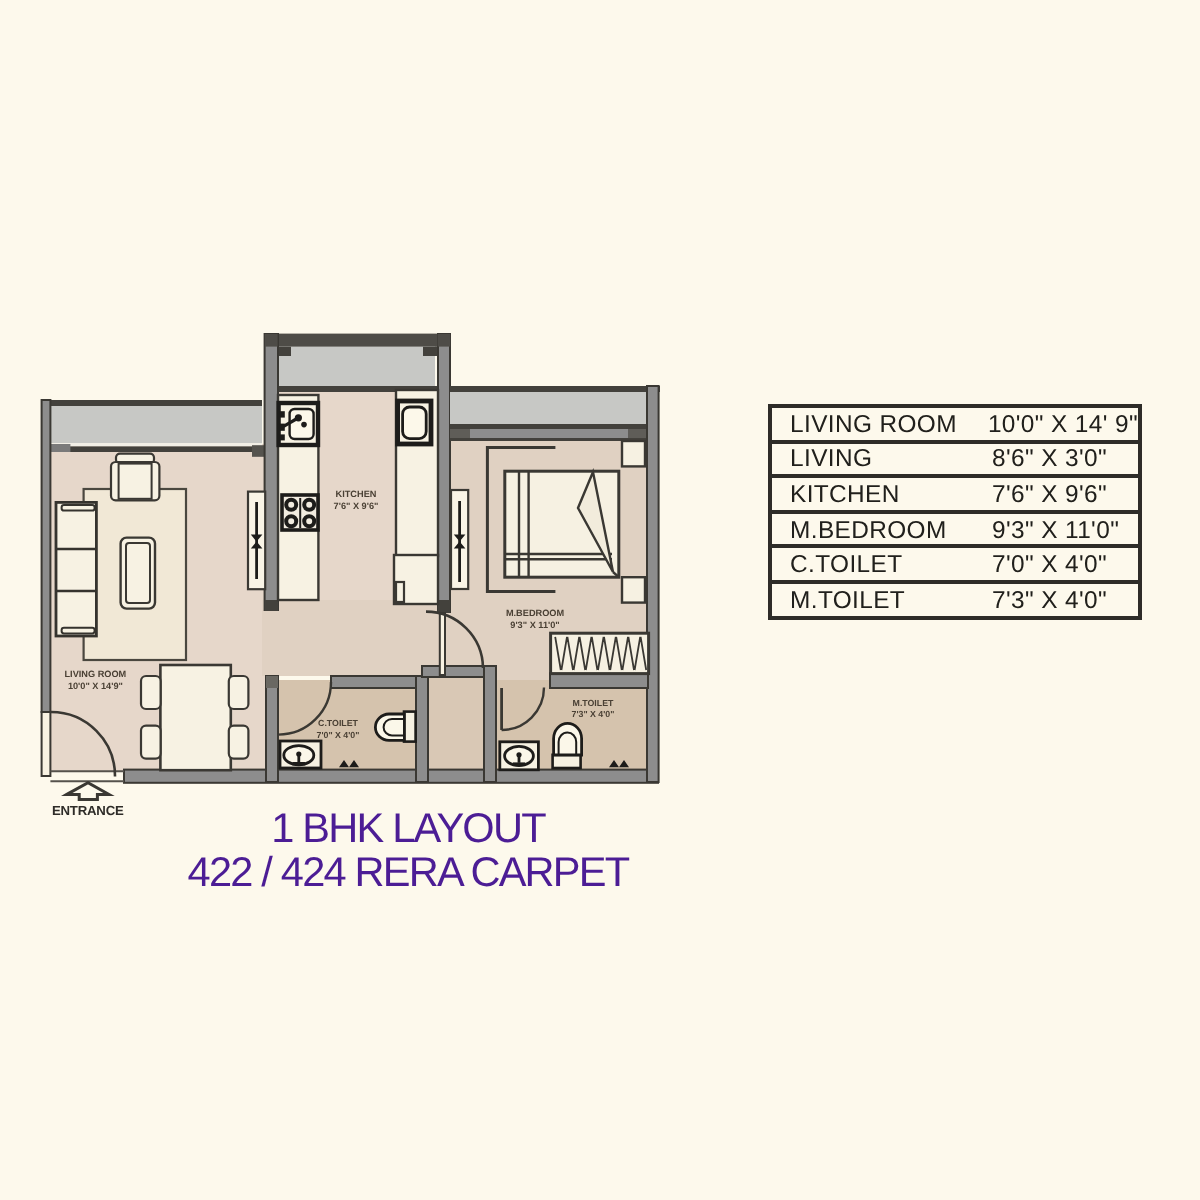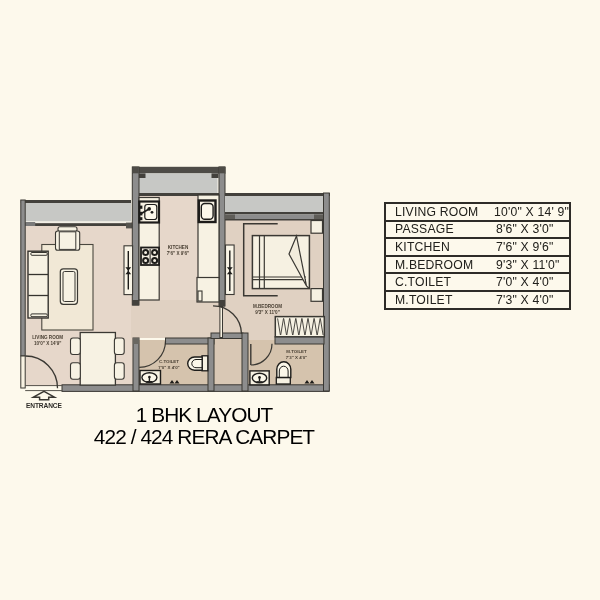--- a/index.html
+++ b/index.html
@@ -3,21 +3,21 @@
 <meta charset="utf-8">
 <style>
   html,body{margin:0;padding:0;}
   body{width:600px;height:600px;background:#fdf9ec;font-family:"Liberation Sans",sans-serif;overflow:hidden;position:relative;}
   #plan{position:absolute;left:0;top:0;}
   #tbl{position:absolute;left:384px;top:202px;width:183px;border:2px solid #2e2c28;background:#fdf9ec;}
   #tbl .row{display:flex;height:15.6px;border-top:2px solid #2e2c28;align-items:center;font-size:12.2px;color:#21201c;white-space:nowrap;}
   #tbl .row:first-child{border-top:none;}
   #tbl .n{width:101px;padding-left:9px;letter-spacing:0.2px;}
   #tbl .v{letter-spacing:0.2px;}
-  #title{position:absolute;left:39px;top:403.8px;width:330px;text-align:center;font-size:20.8px;line-height:21.8px;color:#000000;letter-spacing:-0.9px;}
+  #title{position:absolute;left:39px;top:403.8px;width:330px;text-align:center;font-size:20.8px;line-height:21.8px;color:#4c1d95;letter-spacing:-0.9px;}
 </style>
 </head>
 <body>
 <svg id="plan" width="600" height="600" viewBox="0 0 600 600">
 
 <rect x="25.2" y="222" width="108" height="164" fill="#e6d7ca"></rect>
 
 <rect x="139" y="195" width="80" height="105" fill="#e6d7ca"></rect>
 
 <rect x="131" y="300" width="113" height="38" fill="#e0d1c2"></rect>
@@ -277,21 +277,21 @@
 
 <path d="M 304.5,383.6 L 307,380 L 309.5,383.6 Z M 309.5,383.6 L 312,380 L 314.5,383.6 Z" fill="#1d1c1a"></path>
 </svg>
 
 <div id="tbl">
   <div class="row">
       <div class="n">LIVING ROOM</div>
       <div class="v">10'0" X 14' 9"</div>
     </div>
   <div class="row">
-      <div class="n">PASSAGE</div>
+      <div class="n">LIVING</div>
       <div class="v">8'6" X 3'0"</div>
     </div>
   <div class="row">
       <div class="n">KITCHEN</div>
       <div class="v">7'6" X 9'6"</div>
     </div>
   <div class="row">
       <div class="n">M.BEDROOM</div>
       <div class="v">9'3" X 11'0"</div>
     </div>

